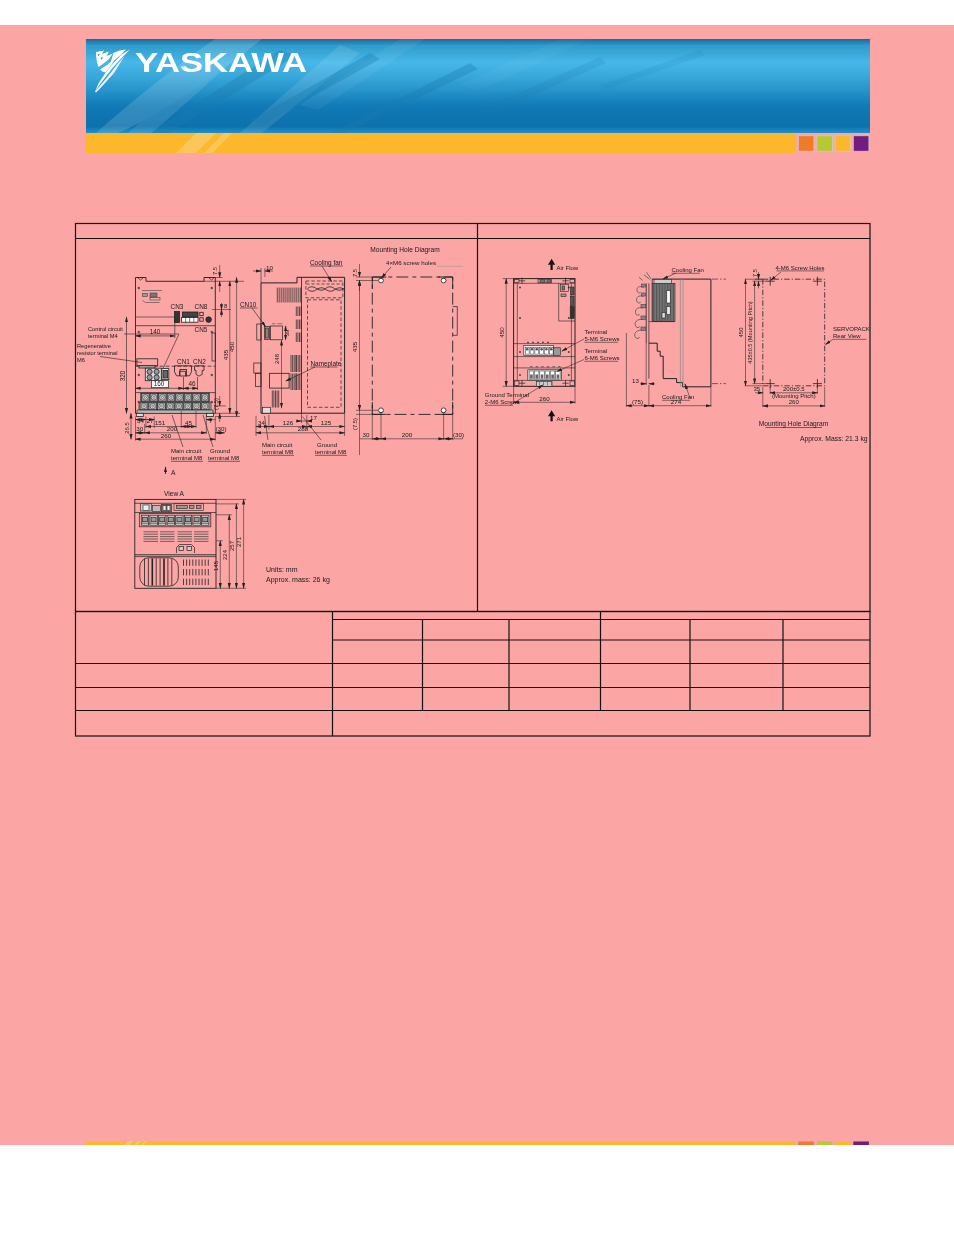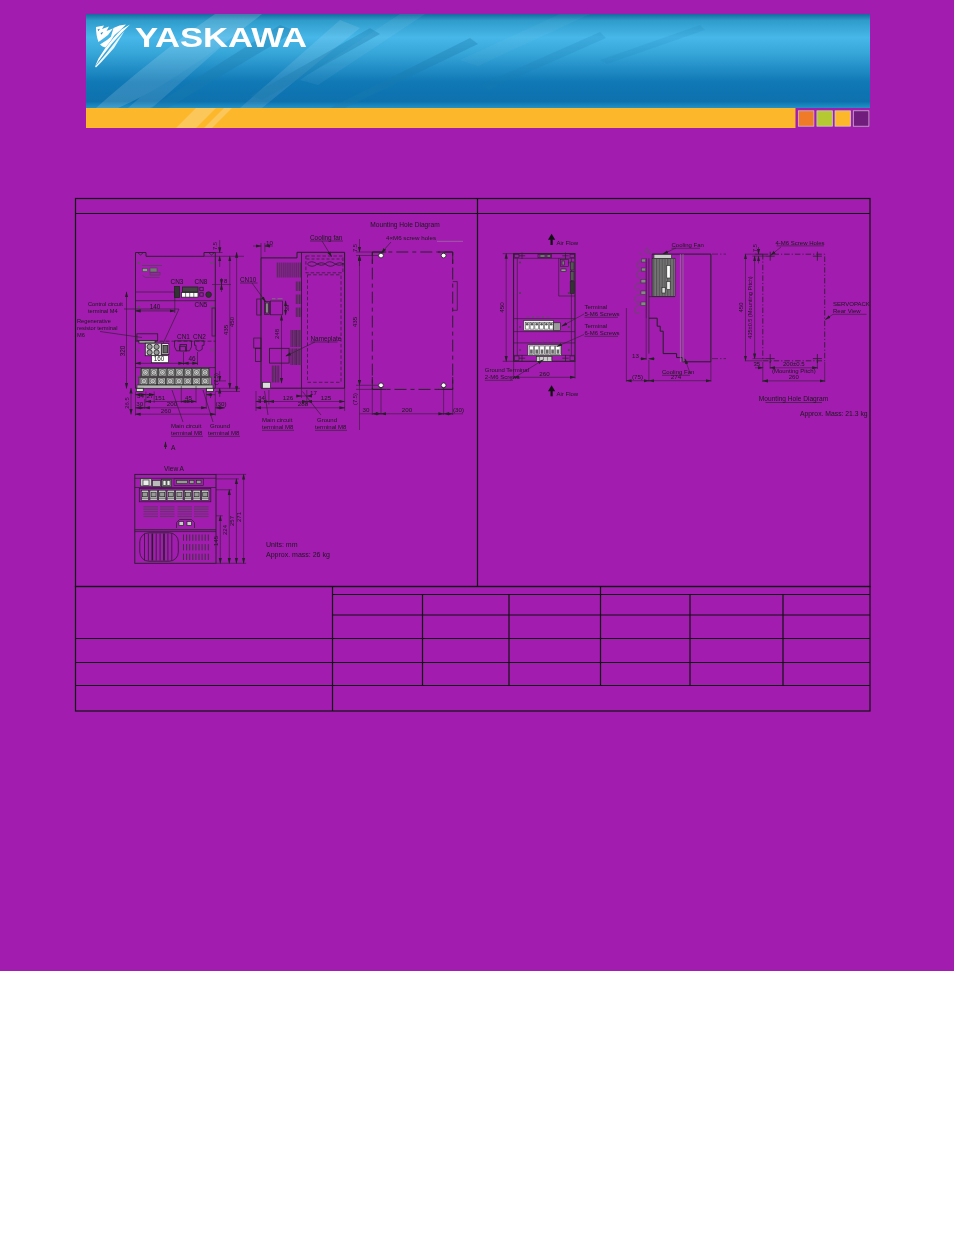--- a/index.html
+++ b/index.html
@@ -1,15 +1,15 @@
 <!DOCTYPE html>
 <html><head><meta charset="utf-8">
 <style>
 html,body{margin:0;padding:0;background:#ffffff;}
-#page{position:relative;width:954px;height:971px;background:#a21caf;overflow:hidden;font-family:"Liberation Sans",sans-serif;}
+#page{position:relative;width:954px;height:1120px;background:#fca5a5;overflow:hidden;font-family:"Liberation Sans",sans-serif;margin-top:25px;}
 svg text{font-family:"Liberation Sans",sans-serif;fill:#1a1a1a;}
 #logotext{fill:#ffffff;}
 </style></head>
 <body>
 <div id="page">
 <svg width="954" height="1235" viewBox="0 0 954 1235">
 <defs>
 <linearGradient id="bannerGrad" x1="0" y1="0" x2="0" y2="1">
 <stop offset="0" stop-color="#156a9f"></stop>
 <stop offset="0.07" stop-color="#2f9ccb"></stop>

